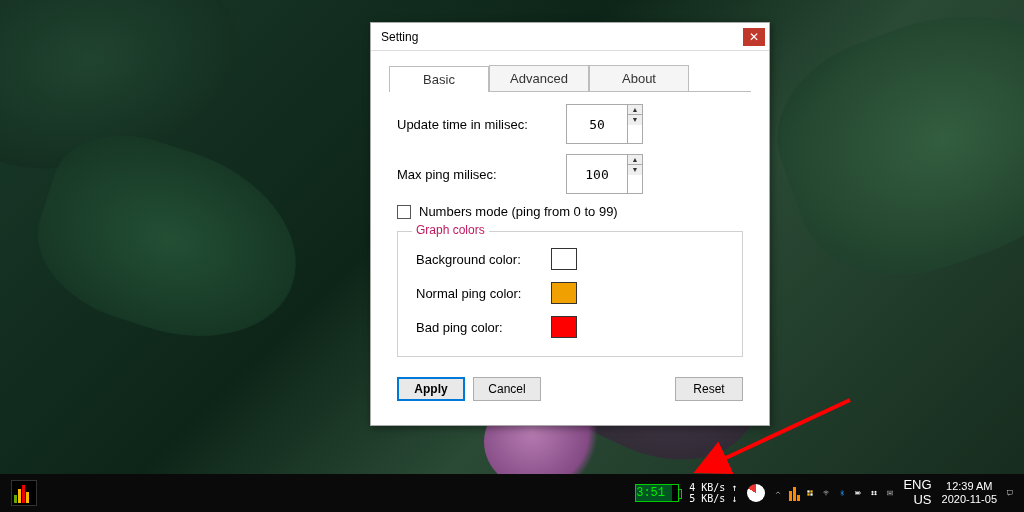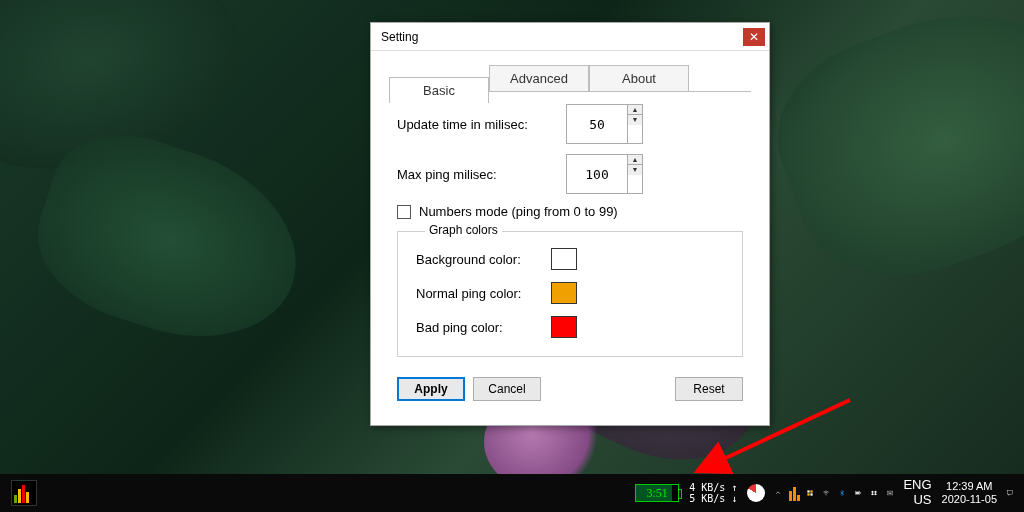--- a/index.html
+++ b/index.html
@@ -17,38 +17,38 @@
   
   .dialog { position: absolute; left: 370px; top: 22px; width: 400px; background: #ffffff; border: 1px solid #aaa; box-shadow: 2px 2px 8px rgba(0,0,0,.4); }
   .titlebar { display: flex; align-items: center; justify-content: space-between; height: 28px; padding: 0 4px 0 10px; background: #fff; border-bottom: 1px solid #ddd; }
   .titlebar-title { font-size: 12px; color: #000; }
   .close-btn { width: 22px; height: 18px; background: #c0392b; color: #fff; display: flex; align-items: center; justify-content: center; font-size: 12px; line-height: 1; cursor: pointer; }
   .dialog-body { padding: 14px 18px 16px; }
 
   
   .tabs { display: flex; border-bottom: 1px solid #bdbdbd; }
   .tab { padding: 5px 0; text-align: center; border: 1px solid #bdbdbd; border-bottom: none; background: #f5f5f5; cursor: pointer; color: #333; position:relative; flex: 0 0 100px; }
-  .tab.active { background: #fff; top: 12px; }
+  .tab.active { background: #fff; top: 1px; }
   .tab-content { border: none; padding: 12px 8px 8px; }
 
   
   .row { display: flex; align-items: center; margin-bottom: 10px; }
   .row label { color: #000000; }
   .spinner-wrap { margin-left: auto; margin-right: 100px; display: flex; align-items: stretch; border: 1px solid #aaa; height: 40px; }
   .spinner-input { width: 60px; border: none; text-align: center; font-family: Consolas, monospace; font-size: 13px; outline: none; }
   .spin-btns { display: flex; flex-direction: column; border-left: 1px solid #aaa; }
   .spin-btn { width: 14px; height: 10px; font-size: 7px; line-height: 8px; text-align: center; background: #efefef; border: none; cursor: pointer; padding:0; color:#333;}
   .spin-btn:first-child { border-bottom: 1px solid #aaa; }
 
   .checkbox-row { display:flex; align-items:center; gap:8px; margin: 4px 0 12px; }
   .checkbox { width:14px; height:14px; border:1px solid #555; background:#fff; cursor:pointer; }
 
   
   .fieldset { border: 1px solid #d0d0d0; padding: 16px 18px 14px; position: relative; margin-top:4px;}
-  .legend { position: absolute; top: -9px; left: 27px; background: #fff; padding: 0 4px; font-size: 12px; color:#000000;}
+  .legend { position: absolute; top: -9px; left: 14px; background: #fff; padding: 0 4px; font-size: 12px; color:#be185d;}
   .color-row { display:flex; align-items:center; margin-bottom: 12px; }
   .color-row:last-child { margin-bottom: 4px; }
   .color-row label { flex: 0 0 135px; color:#000; }
   .swatch { width: 26px; height: 22px; border: 1px solid #333; cursor: pointer; }
 
   
   .btn-row { display:flex; gap:8px; margin-top:20px; }
   .btn { min-width: 68px; height: 24px; padding: 0 14px; background: #e9e9e9; border: 1px solid #adadad; color: #000; font-size: 12px; cursor: pointer; }
   .btn.primary { border: 2px solid #0078d7; background: #e9e9e9; font-weight: bold; }
   .spacer { flex: 1; }
@@ -57,21 +57,21 @@
   .arrow { position: absolute; pointer-events: none; }
 
   
   .taskbar { position: absolute; left:0; right:0; bottom:0; height: 38px; background: #0a0a0a; display:flex; align-items:center; color:#fff; font-size:11px; padding: 0 6px; }
   .tb-item { display:flex; align-items:center; justify-content:center; height:100%; padding:0 5px; }
   .tb-app-icon { width:26px; height:26px; background: linear-gradient(#000,#000); border:1px solid #333; display:flex; align-items:flex-end; justify-content:flex-start; padding:2px; gap:1px; position:relative;}
   .tb-app-icon .bar { width:3px; background:#e00; }
   .tb-app-icon .bar.g { background:#6a0; }
   .tb-app-icon .bar.y { background:#fb0; }
   .tb-flex { flex:1; }
-  .battery { width:44px; height:18px; border:1px solid #0c0; color:#0e0; font-family: Liberation Serif, serif; font-size:12px; display:flex; align-items:center; justify-content:center; background: linear-gradient(to right, #052 0%, #052 85%, #000 85%); position:relative;}
+  .battery { width:44px; height:18px; border:1px solid #0c0; color:#0e0; font-family: Liberation Mono, monospace; font-size:12px; display:flex; align-items:center; justify-content:flex-start; background: linear-gradient(to right, #052 0%, #052 85%, #000 85%); position:relative;}
   .battery::after{content:""; position:absolute; right:-4px; top:4px; width:3px; height:8px; border:1px solid #0c0; border-left:none;}
   .net-stats { font-family: Consolas, monospace; line-height: 1.1; font-size:10px; text-align:left; }
   .tray-icon { width:16px; height:16px; display:inline-flex; align-items:center; justify-content:center; color:#fff; }
   .tray-icon svg { width:16px; height:16px; }
   .pie { width:18px; height:18px; border-radius:50%; background: conic-gradient(#fff 0 300deg, #e33 300deg 360deg); position:relative;}
   .pie::after{ content:""; position:absolute; inset:4px; }
   .lang { text-align:right; line-height:1.15; font-size:13px; }
   .clock { text-align:center; line-height:1.15; font-size:11px; }
 </style>
 </head>

